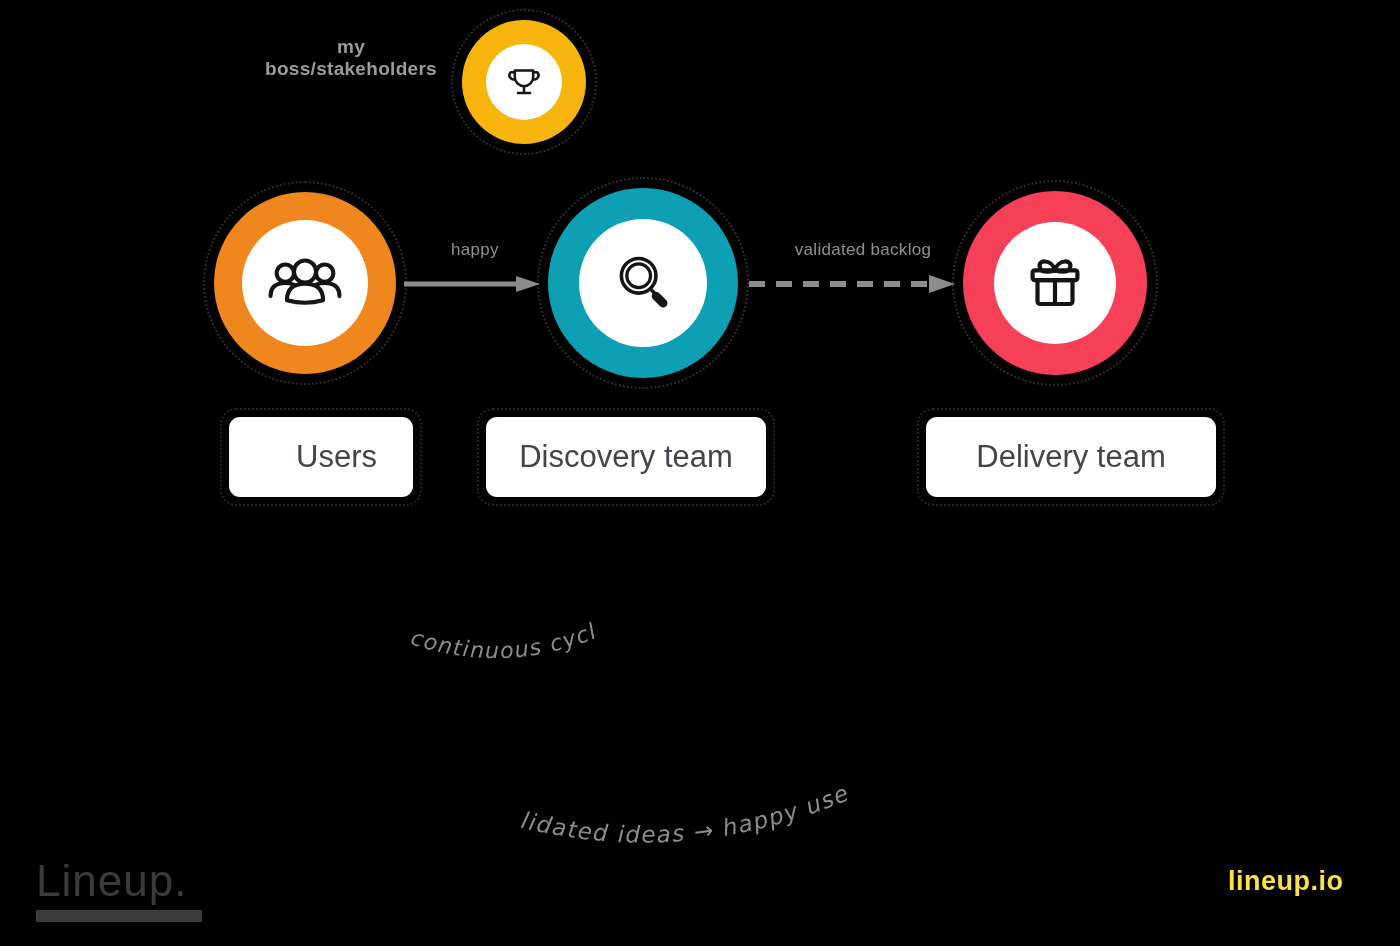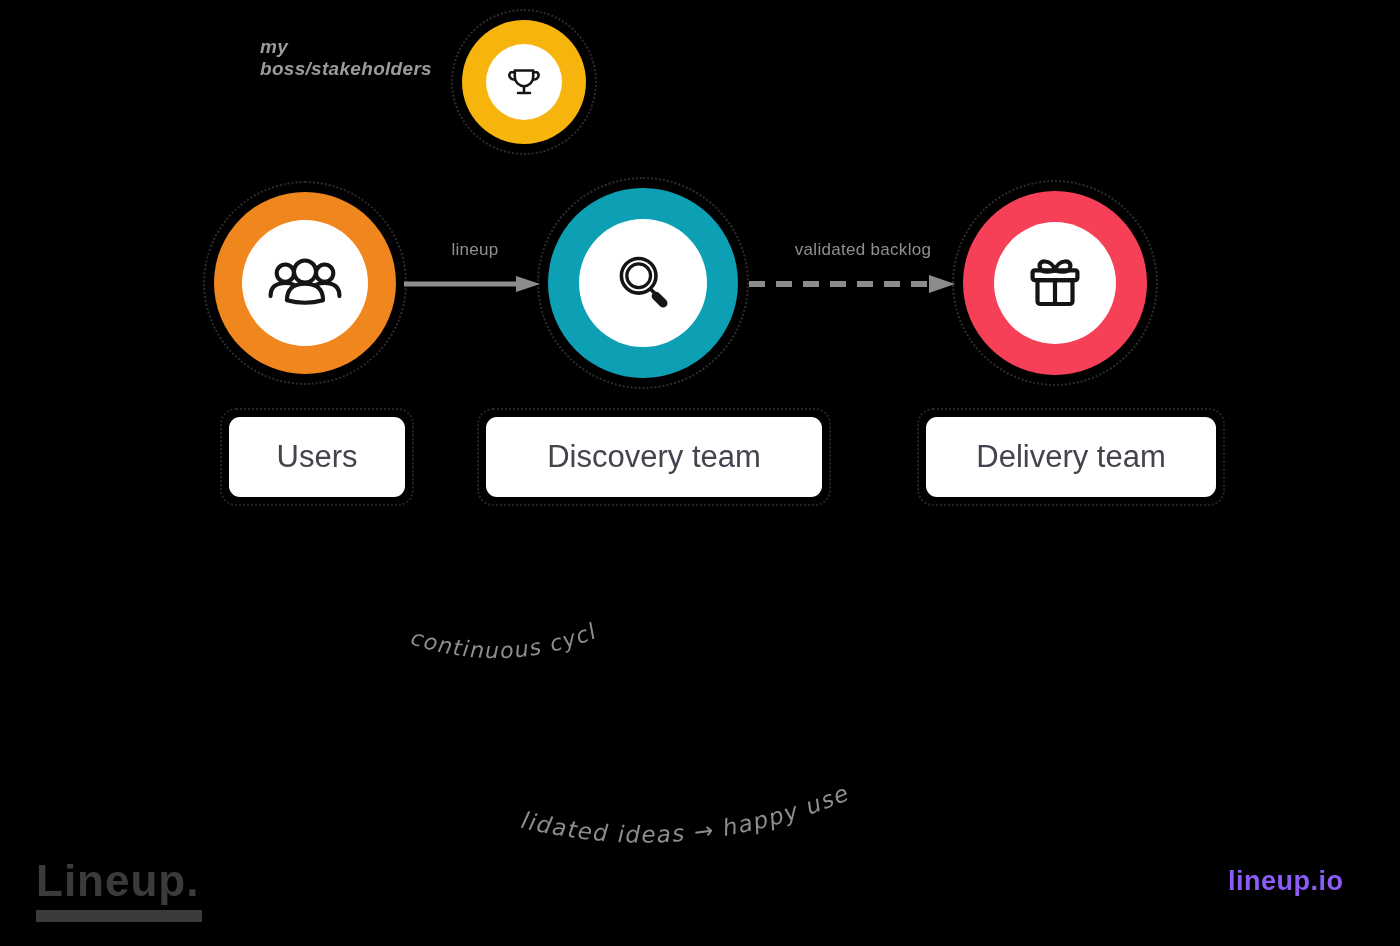--- a/index.html
+++ b/index.html
@@ -20,44 +20,44 @@
   #node-delivery{left:963px;top:191px;width:184px;height:184px;}
   #node-delivery .inner{width:122px;height:122px;}
   
   .arrow{position:absolute;}
   .arrow-label{
     position:absolute;color:#8f8f8f;font-size:17px;letter-spacing:.3px;
     text-align:center;white-space:nowrap;transform:translateX(-50%);
   }
   
   .goal-label{
-    position:absolute;left:260px;top:36px;width:182px;text-align:left;
-    color:#9b9b9b;font-size:19px;font-weight:bold;letter-spacing:.3px;font-style:italic;
+    position:absolute;left:260px;top:36px;width:182px;text-align:center;
+    color:#9b9b9b;font-size:19px;font-weight:bold;letter-spacing:.3px;
   }
   
   .name-box{
     position:absolute;top:417px;height:80px;background:#fff;border-radius:11px;
     display:flex;align-items:center;justify-content:center;
     color:#44444e;font-size:31px;box-shadow:0 2px 6px rgba(0,0,0,.6);
   }
   .name-box::after{content:"";position:absolute;inset:-9px;border-radius:16px;border:2px dotted #262626;}
-  #box-users{left:229px;width:176px;}
-  #box-discovery{left:486px;width:336px;}
+  #box-users{left:229px;width:153px;padding-left:31px;}
+  #box-discovery{left:486px;width:280px;}
   #box-delivery{left:926px;width:290px;}
   
   .annotation text{
     fill:#8d8d8d;font-family:"DejaVu Sans",sans-serif;font-style:italic;
     letter-spacing:1.5px;
   }
   
   .brand{position:absolute;left:36px;top:856px;color:#3b3b3b;}
-  .brand .word{font-size:44px;font-weight:bold;letter-spacing:1px;}
+  .brand .word{font-size:44px;font-weight:normal;letter-spacing:1px;}
   .brand .bar{width:166px;height:12px;background:#3b3b3b;margin-top:4px;}
   .website{
-    position:absolute;left:1228px;top:866px;color:#8b5cf6;
+    position:absolute;left:1228px;top:866px;color:#fde047;
     font-size:27px;font-weight:bold;letter-spacing:.5px;
   }
   svg{display:block;}
 </style>
 </head>
 <body>
 
 <div id="canvas">
 
   <div class="goal-label">my boss/stakeholders</div>
@@ -117,21 +117,21 @@
       </span>
     </div>
   </div>
 
   <div class="arrow" style="left:402px;top:276px;">
     <svg width="140" height="16" viewBox="0 0 140 16">
       <line x1="2" y1="8" x2="116" y2="8" stroke="#8c8c8c" stroke-width="5"></line>
       <polygon points="114,0 138,8 114,16" fill="#8c8c8c"></polygon>
     </svg>
   </div>
-  <div class="arrow-label" style="left:475px;top:240px;">lineup</div>
+  <div class="arrow-label" style="left:475px;top:240px;">happy</div>
 
   <div class="arrow" style="left:747px;top:275px;">
     <svg width="210" height="18" viewBox="0 0 210 18">
       <line x1="2" y1="9" x2="184" y2="9" stroke="#8c8c8c" stroke-width="6" stroke-dasharray="16 11"></line>
       <polygon points="182,0 208,9 182,18" fill="#8c8c8c"></polygon>
     </svg>
   </div>
   <div class="arrow-label" style="left:863px;top:240px;">validated backlog</div>
 
   <div class="name-box" id="box-users">Users</div>

